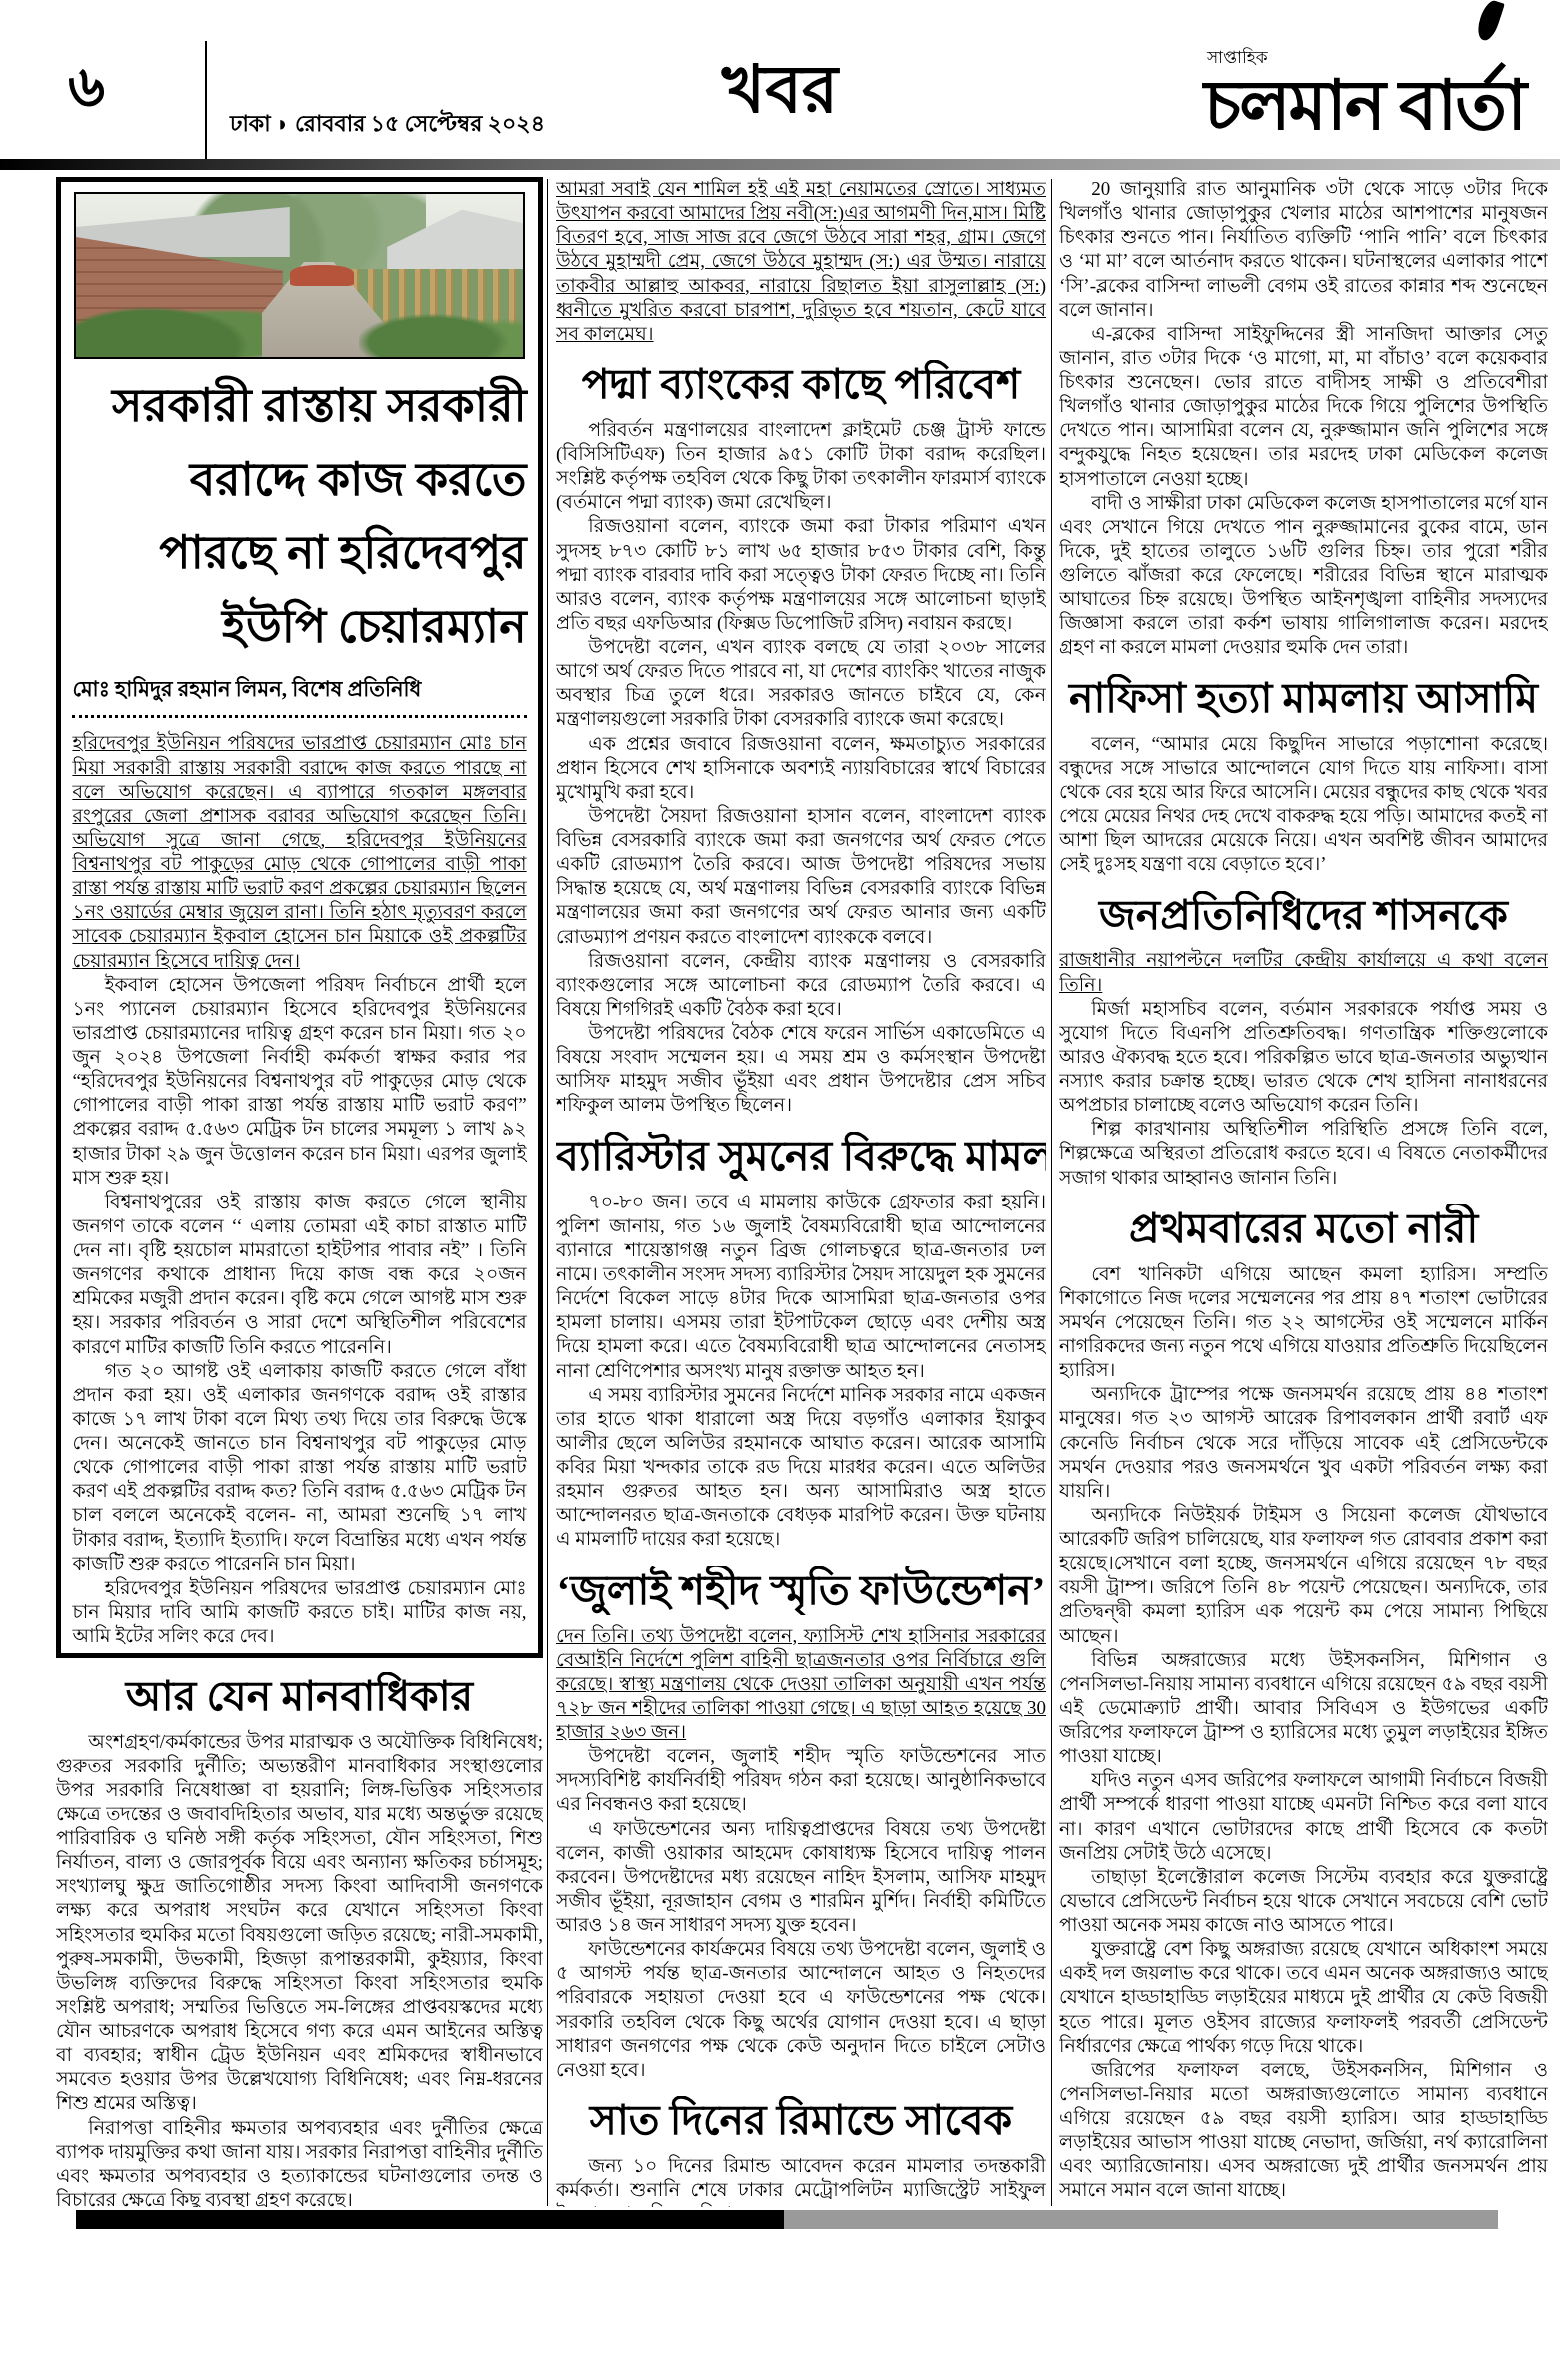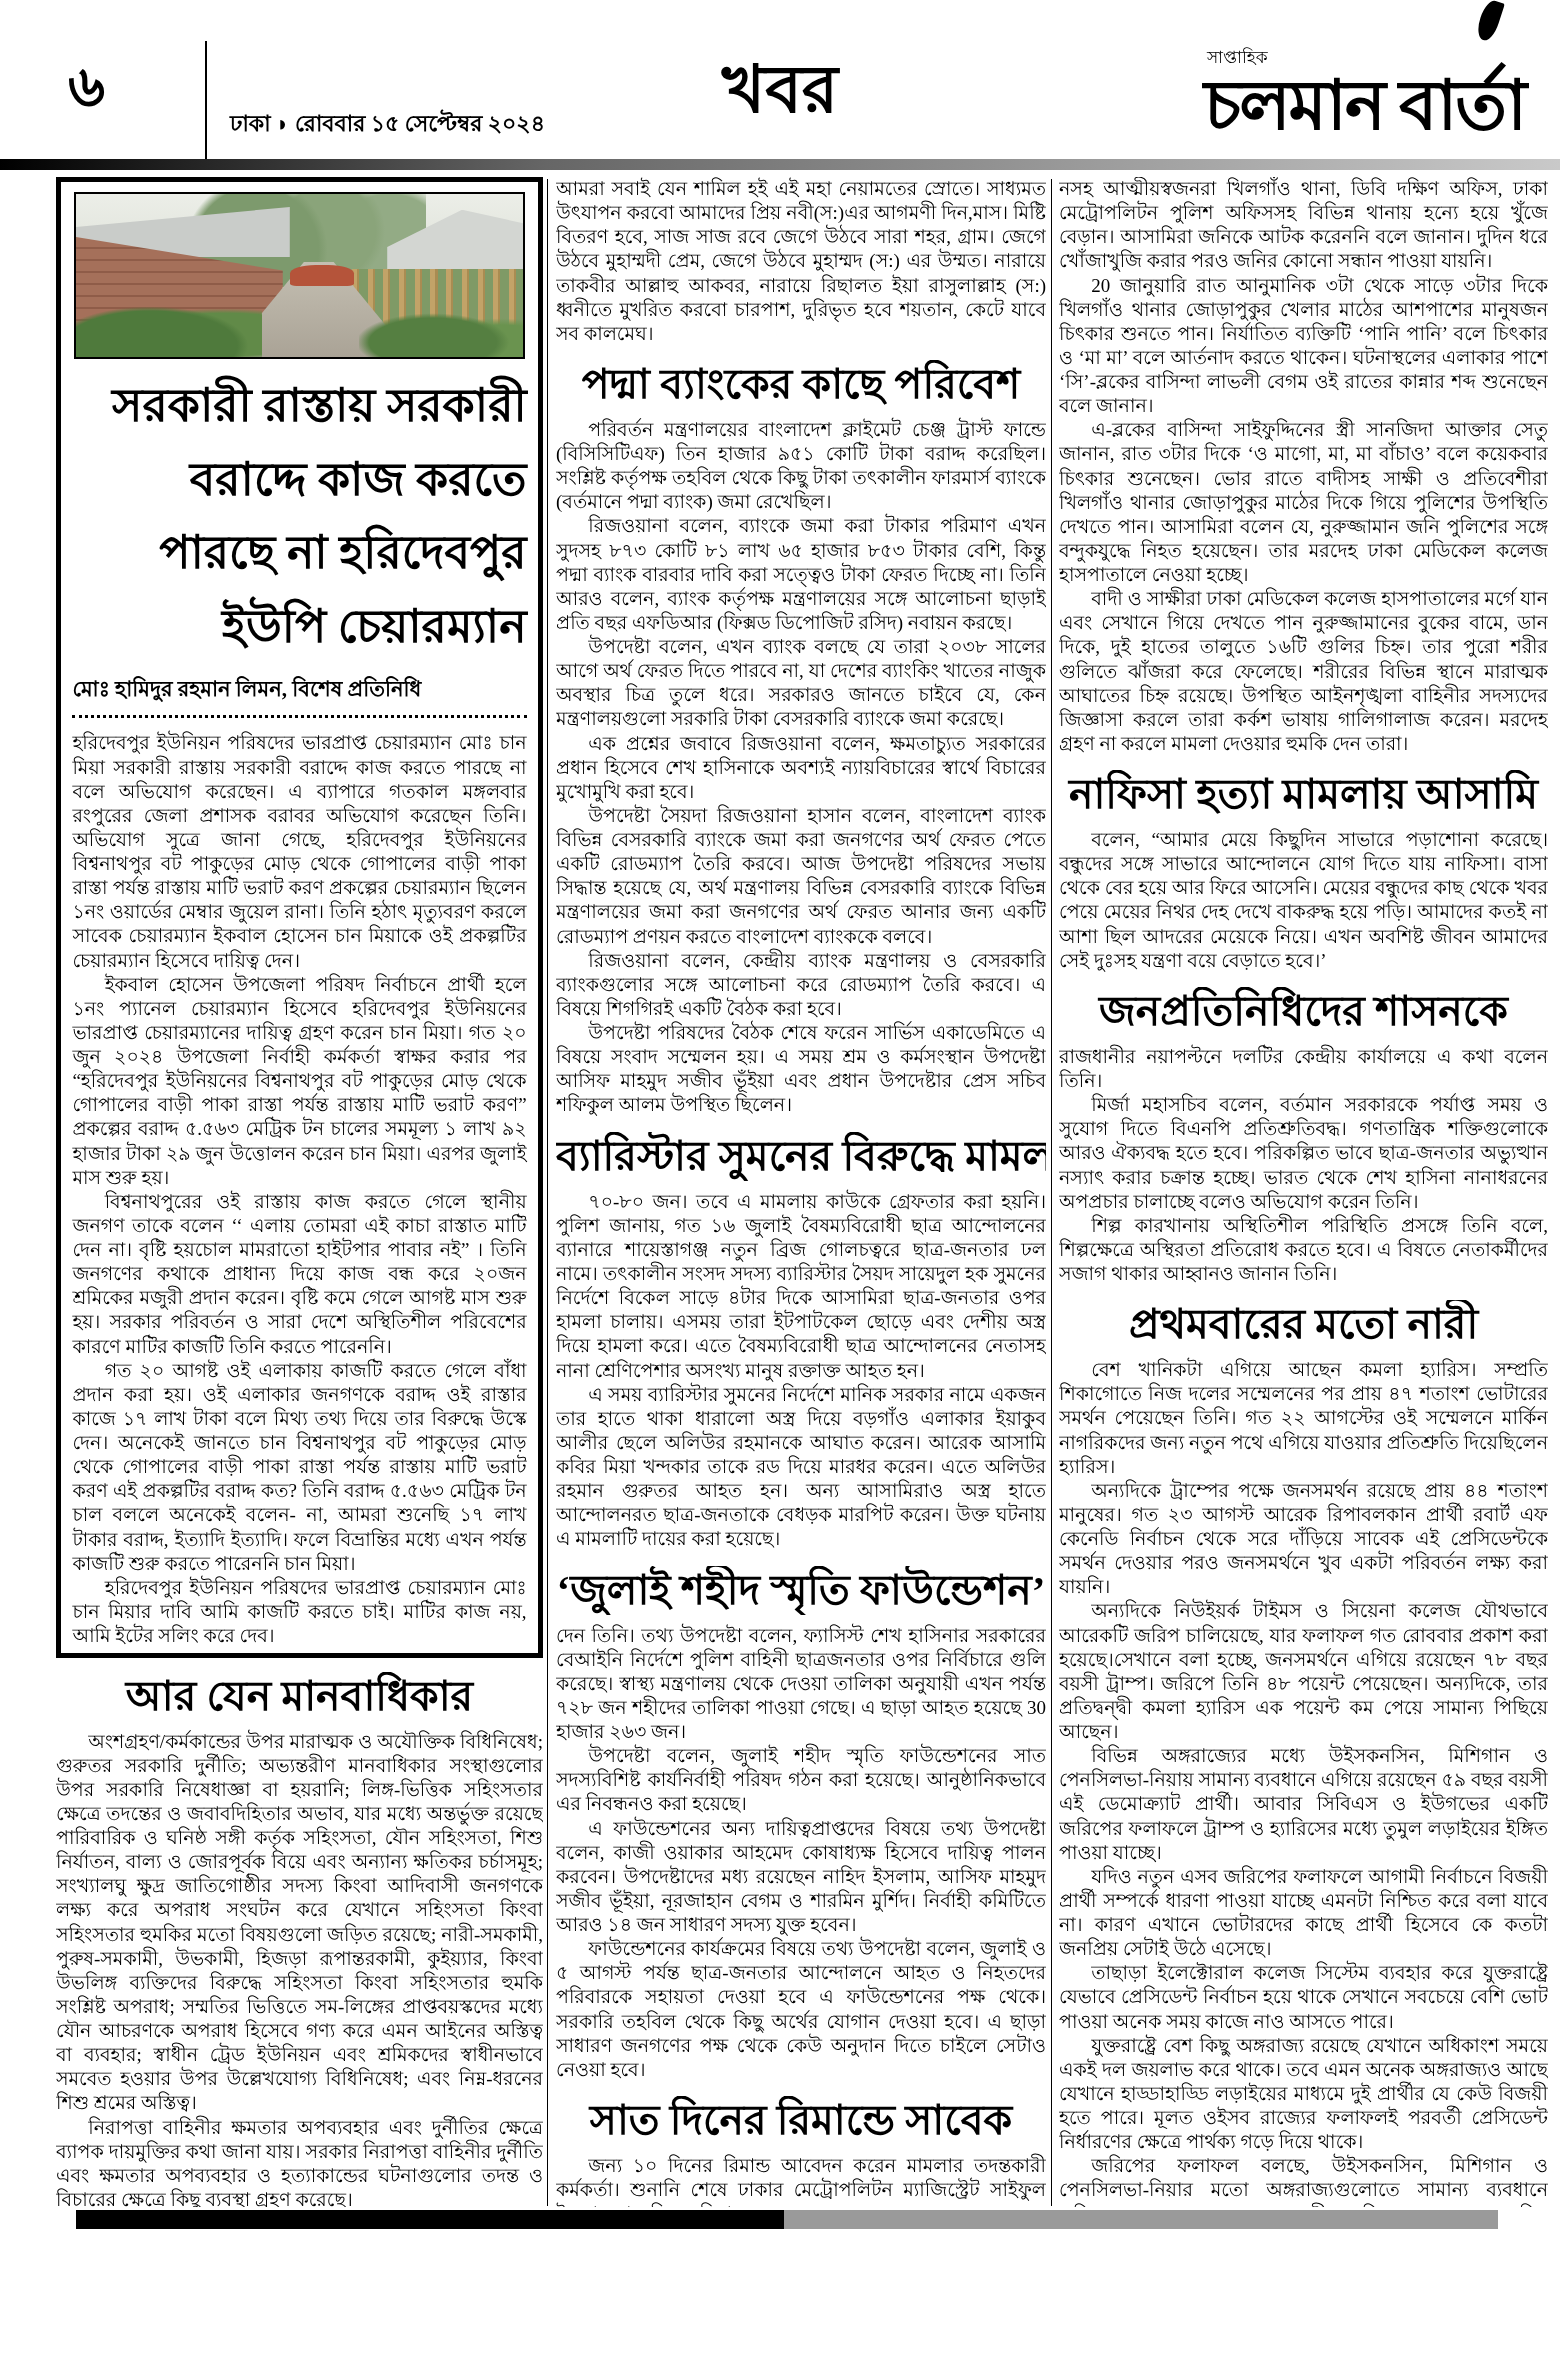--- a/index.html
+++ b/index.html
@@ -24,21 +24,21 @@
   #col3{left:1059px;width:489px;}
   .cvline{position:absolute;top:179px;height:2027px;width:1.4px;background:#000;}
   #cv1{left:547px;} #cv2{left:1051px;}
   
   .abox{border:5.7px solid #000;padding:8.6px 11.4px 4.3px 11.4px;}
   .photo{position:relative;height:163px;border:2.9px solid #000;margin:1.4px 1.4px 10px 1.4px;overflow:hidden;background:#e9e9e3;}
   .ph{position:absolute;}
   h1.main{font-size:46px;font-weight:bold;text-align:right;line-height:1.6;margin:4.3px 0 10px 0;}
   .byline{font-size:21px;font-weight:bold;padding-bottom:7.1px;border-bottom:3.6px dotted #000;margin-bottom:13px;}
   p.body{font-size:19px;line-height:1.27;text-align:justify;margin:0;text-indent:1.7em;}
-  p.noind{text-indent:0;}
+  p.noind{text-indent:0;text-decoration:underline;}
   h2.sec{font-size:41px;font-weight:bold;text-align:center;line-height:1.2;margin:14.3px 0 8.6px 0;white-space:nowrap;overflow:hidden;}
   
   .bar{position:absolute;top:2210px;height:19px;}
   .bar-black{left:76px;width:709px;background:#000;}
   .bar-gray{left:784px;width:714px;background:#9a9a9a;}
 </style>
 </head>
 <body>
 
 <div id="page">
@@ -109,21 +109,20 @@
     <p class="body">উপদেষ্টা বলেন, জুলাই শহীদ স্মৃতি ফাউন্ডেশনের সাত সদস্যবিশিষ্ট কার্যনির্বাহী পরিষদ গঠন করা হয়েছে। আনুষ্ঠানিকভাবে এর নিবন্ধনও করা হয়েছে।</p>
     <p class="body">এ ফাউন্ডেশনের অন্য দায়িত্বপ্রাপ্তদের বিষয়ে তথ্য উপদেষ্টা বলেন, কাজী ওয়াকার আহমেদ কোষাধ্যক্ষ হিসেবে দায়িত্ব পালন করবেন। উপদেষ্টাদের মধ্য রয়েছেন নাহিদ ইসলাম, আসিফ মাহমুদ সজীব ভূঁইয়া, নূরজাহান বেগম ও শারমিন মুর্শিদ। নির্বাহী কমিটিতে আরও ১৪ জন সাধারণ সদস্য যুক্ত হবেন।</p>
     <p class="body">ফাউন্ডেশনের কার্যক্রমের বিষয়ে তথ্য উপদেষ্টা বলেন, জুলাই ও ৫ আগস্ট পর্যন্ত ছাত্র-জনতার আন্দোলনে আহত ও নিহতদের পরিবারকে সহায়তা দেওয়া হবে এ ফাউন্ডেশনের পক্ষ থেকে। সরকারি তহবিল থেকে কিছু অর্থের যোগান দেওয়া হবে। এ ছাড়া সাধারণ জনগণের পক্ষ থেকে কেউ অনুদান দিতে চাইলে সেটাও নেওয়া হবে।</p>
 
     <h2 class="sec">সাত দিনের রিমান্ডে সাবেক</h2>
     <p class="body">জন্য ১০ দিনের রিমান্ড আবেদন করেন মামলার তদন্তকারী কর্মকর্তা। শুনানি শেষে ঢাকার মেট্রোপলিটন ম্যাজিস্ট্রেট সাইফুল ইসলাম সাত দিনের রিমান্ড মঞ্জুর করেন।</p>
 
   </div>
 
   <div class="col" id="col3">
-    <p class="body noind">নসহ আত্মীয়স্বজনরা খিলগাঁও থানা, ডিবি দক্ষিণ অফিস, ঢাকা মেট্রোপলিটন পুলিশ অফিসসহ বিভিন্ন থানায় হন্যে হয়ে খুঁজে বেড়ান। আসামিরা জনিকে আটক করেননি বলে জানান। দুদিন ধরে খোঁজাখুজি করার পরও জনির কোনো সন্ধান পাওয়া যায়নি।</p>
     <p class="body">20 জানুয়ারি রাত আনুমানিক ৩টা থেকে সাড়ে ৩টার দিকে খিলগাঁও থানার জোড়াপুকুর খেলার মাঠের আশপাশের মানুষজন চিৎকার শুনতে পান। নির্যাতিত ব্যক্তিটি ‘পানি পানি’ বলে চিৎকার ও ‘মা মা’ বলে আর্তনাদ করতে থাকেন। ঘটনাস্থলের এলাকার পাশে ‘সি’-ব্লকের বাসিন্দা লাভলী বেগম ওই রাতের কান্নার শব্দ শুনেছেন বলে জানান।</p>
     <p class="body">এ-ব্লকের বাসিন্দা সাইফুদ্দিনের স্ত্রী সানজিদা আক্তার সেতু জানান, রাত ৩টার দিকে ‘ও মাগো, মা, মা বাঁচাও’ বলে কয়েকবার চিৎকার শুনেছেন। ভোর রাতে বাদীসহ সাক্ষী ও প্রতিবেশীরা খিলগাঁও থানার জোড়াপুকুর মাঠের দিকে গিয়ে পুলিশের উপস্থিতি দেখতে পান। আসামিরা বলেন যে, নুরুজ্জামান জনি পুলিশের সঙ্গে বন্দুকযুদ্ধে নিহত হয়েছেন। তার মরদেহ ঢাকা মেডিকেল কলেজ হাসপাতালে নেওয়া হচ্ছে।</p>
     <p class="body">বাদী ও সাক্ষীরা ঢাকা মেডিকেল কলেজ হাসপাতালের মর্গে যান এবং সেখানে গিয়ে দেখতে পান নুরুজ্জামানের বুকের বামে, ডান দিকে, দুই হাতের তালুতে ১৬টি গুলির চিহ্ন। তার পুরো শরীর গুলিতে ঝাঁজরা করে ফেলেছে। শরীরের বিভিন্ন স্থানে মারাত্মক আঘাতের চিহ্ন রয়েছে। উপস্থিত আইনশৃঙ্খলা বাহিনীর সদস্যদের জিজ্ঞাসা করলে তারা কর্কশ ভাষায় গালিগালাজ করেন। মরদেহ গ্রহণ না করলে মামলা দেওয়ার হুমকি দেন তারা।</p>
 
     <h2 class="sec">নাফিসা হত্যা মামলায় আসামি</h2>
     <p class="body">বলেন, “আমার মেয়ে কিছুদিন সাভারে পড়াশোনা করেছে। বন্ধুদের সঙ্গে সাভারে আন্দোলনে যোগ দিতে যায় নাফিসা। বাসা থেকে বের হয়ে আর ফিরে আসেনি। মেয়ের বন্ধুদের কাছ থেকে খবর পেয়ে মেয়ের নিথর দেহ দেখে বাকরুদ্ধ হয়ে পড়ি। আমাদের কতই না আশা ছিল আদরের মেয়েকে নিয়ে। এখন অবশিষ্ট জীবন আমাদের সেই দুঃসহ যন্ত্রণা বয়ে বেড়াতে হবে।’</p>
 
     <h2 class="sec">জনপ্রতিনিধিদের শাসনকে</h2>
     <p class="body noind">রাজধানীর নয়াপল্টনে দলটির কেন্দ্রীয় কার্যালয়ে এ কথা বলেন তিনি।</p>
     <p class="body">মির্জা মহাসচিব বলেন, বর্তমান সরকারকে পর্যাপ্ত সময় ও সুযোগ দিতে বিএনপি প্রতিশ্রুতিবদ্ধ। গণতান্ত্রিক শক্তিগুলোকে আরও ঐক্যবদ্ধ হতে হবে। পরিকল্পিত ভাবে ছাত্র-জনতার অভ্যুত্থান নস্যাৎ করার চক্রান্ত হচ্ছে। ভারত থেকে শেখ হাসিনা নানাধরনের অপপ্রচার চালাচ্ছে বলেও অভিযোগ করেন তিনি।</p>

